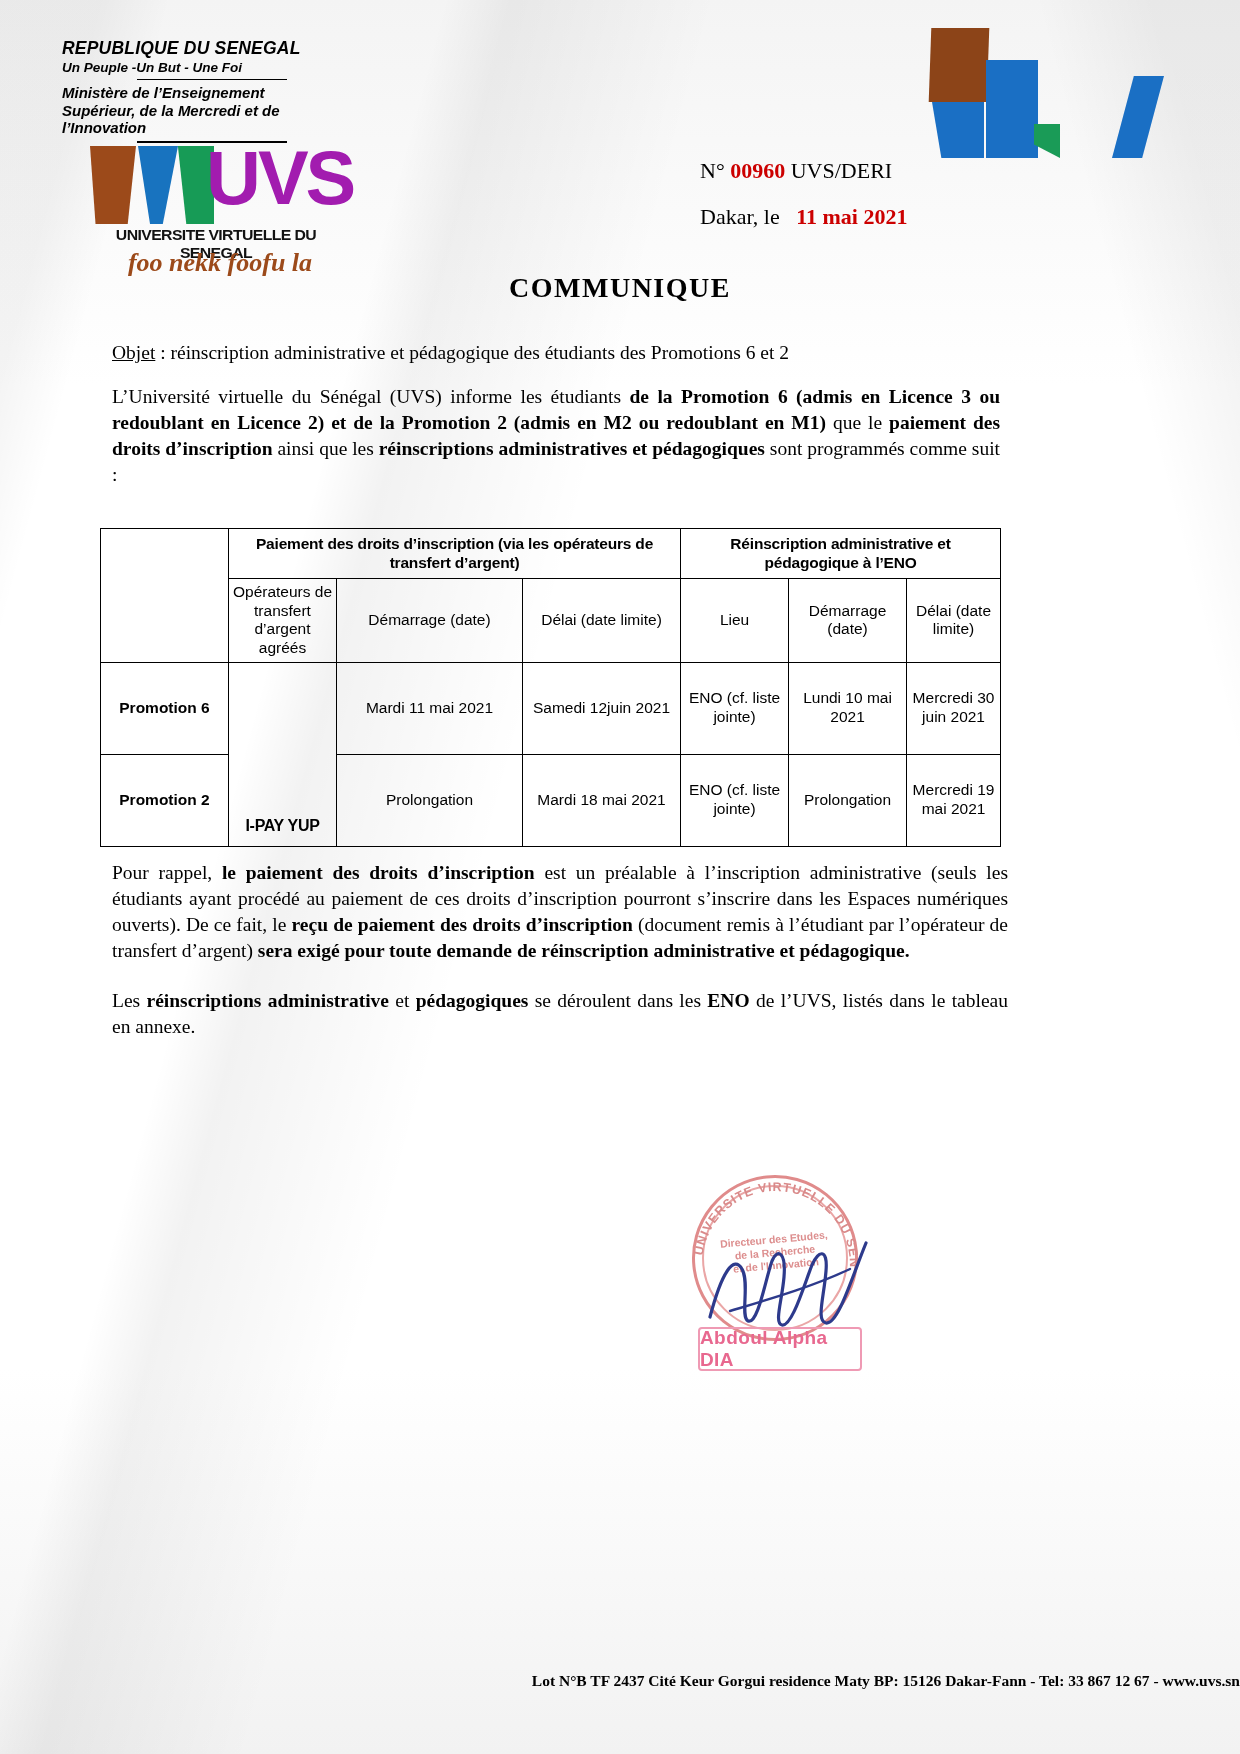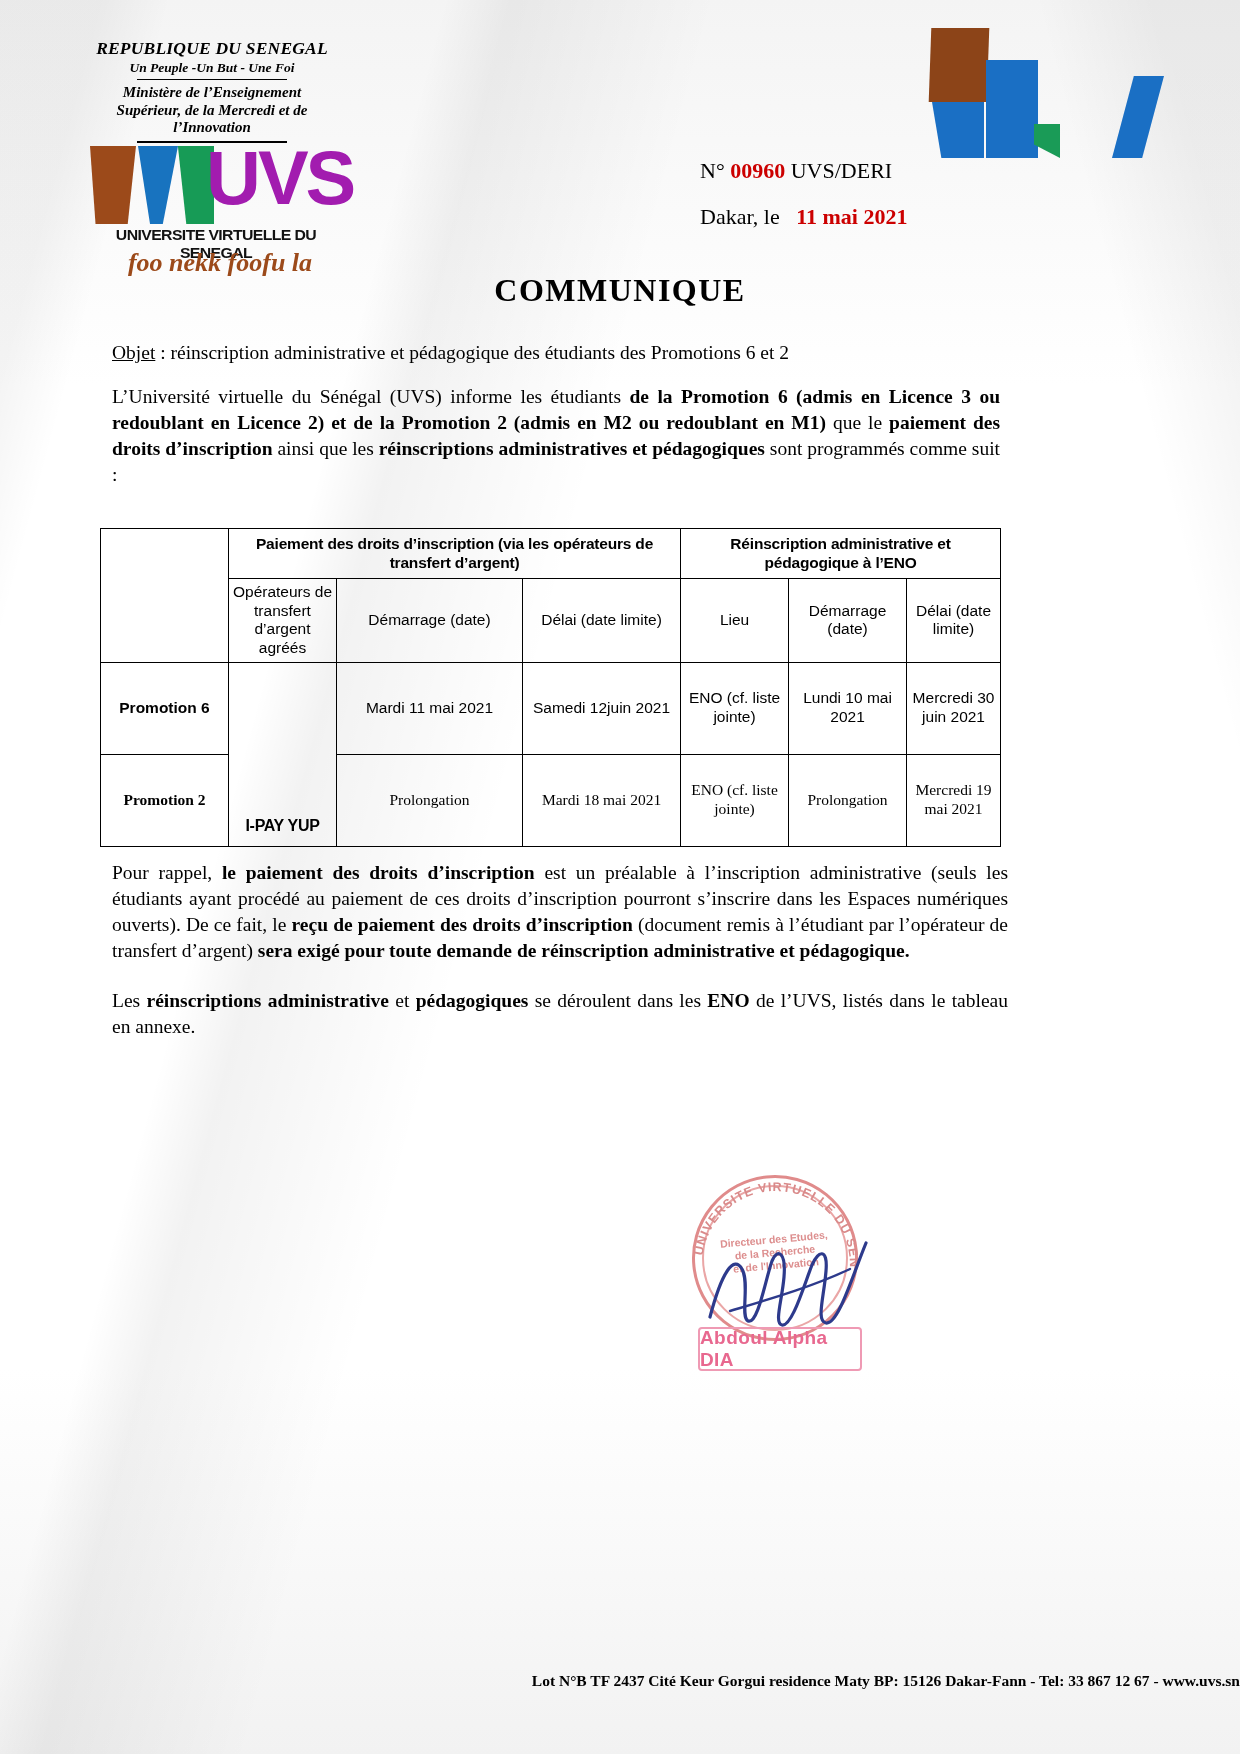--- a/index.html
+++ b/index.html
@@ -21,22 +21,22 @@
       linear-gradient(180deg, #f4f4f4 0%, #ffffff 22%, #ffffff 78%, #f2f2f2 100%);
     pointer-events:none;
   }
   .sheet { position:absolute; inset:0; }
 
   
   .header { position:absolute; top:28px; left:0; width:100%; height:260px; }
 
   .ministry {
     position:absolute; left:62px; top:10px; width:300px;
-    text-align:center;
-    font-family:Liberation Serif, serif;
+    text-align:left;
+    font-family:Liberation Sans, sans-serif;
     font-style:italic; font-weight:bold;
     line-height:1.18;
   }
   .ministry .l1 { font-size:17.5px; letter-spacing:.2px; }
   .ministry .l2 { font-size:13.5px; margin-top:1px; }
   .rule-short { width:150px; height:1.5px; background:#000; margin:3px auto 4px auto; }
   .ministry .l3 { font-size:15px; }
   .rule-short2 { width:150px; height:1.5px; background:#000; margin:4px auto 0 auto; }
 
   
@@ -77,21 +77,21 @@
   .d-blue3 { left:182px;top:48px; width:52px; height:82px;  background:#1a6fc4; clip-path:polygon(42% 0,100% 0,58% 100%,0 100%); }
 
   .refblock { position:absolute; left:700px; top:130px; font-size:22px; }
   .refblock .line { margin-bottom:20px; white-space:nowrap; }
   .red { color:#cc0000; font-weight:bold; }
 
   
   .title {
     position:absolute; top:272px; left:0; width:100%;
     text-align:center;
-    font-size:32px; font-weight:bold; letter-spacing:1.5px;
+    font-size:28px; font-weight:bold; letter-spacing:1.5px;
   }
 
   
   .body-wrap { position:absolute; left:112px; top:340px; width:888px; }
   p.para { margin:0 0 18px 0; font-size:19.5px; line-height:1.33; text-align:justify; }
   .u { text-decoration:underline; }
   b { font-weight:bold; }
 
   .objet { margin-bottom:22px; }
 
@@ -249,21 +249,21 @@
         <tr style="height:92px;">
           <td class="promo">Promotion 6</td>
           <td class="operator" rowspan="2">I-PAY YUP</td>
           <td>Mardi 11 mai 2021</td>
           <td>Samedi 12juin 2021</td>
           <td>ENO (cf. liste jointe)</td>
           <td>Lundi 10 mai 2021</td>
           <td>Mercredi 30 juin 2021</td>
         </tr>
 
-        <tr style="height:92px;font-family:Liberation Serif, serif;">
+        <tr style="height:92px;">
           <td class="promo">Promotion 2</td>
           <td>Prolongation</td>
           <td>Mardi 18 mai 2021</td>
           <td>ENO (cf. liste jointe)</td>
           <td>Prolongation</td>
           <td>Mercredi 19 mai 2021</td>
         </tr>
       </tbody>
     </table>
   </div>

